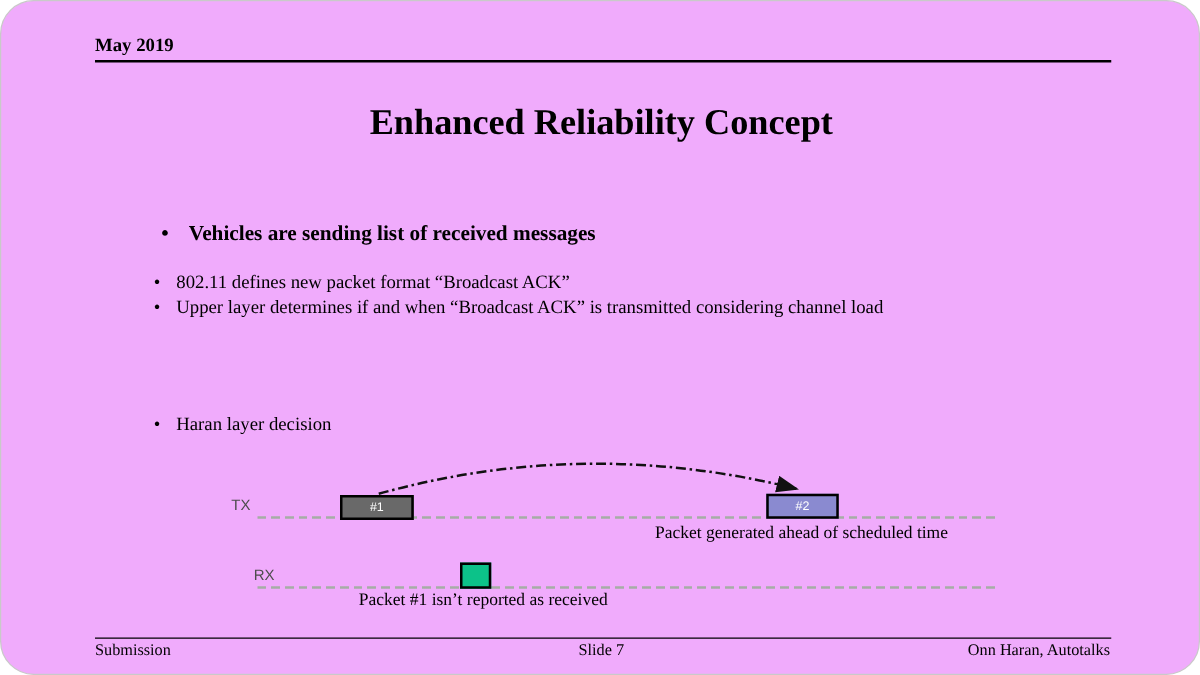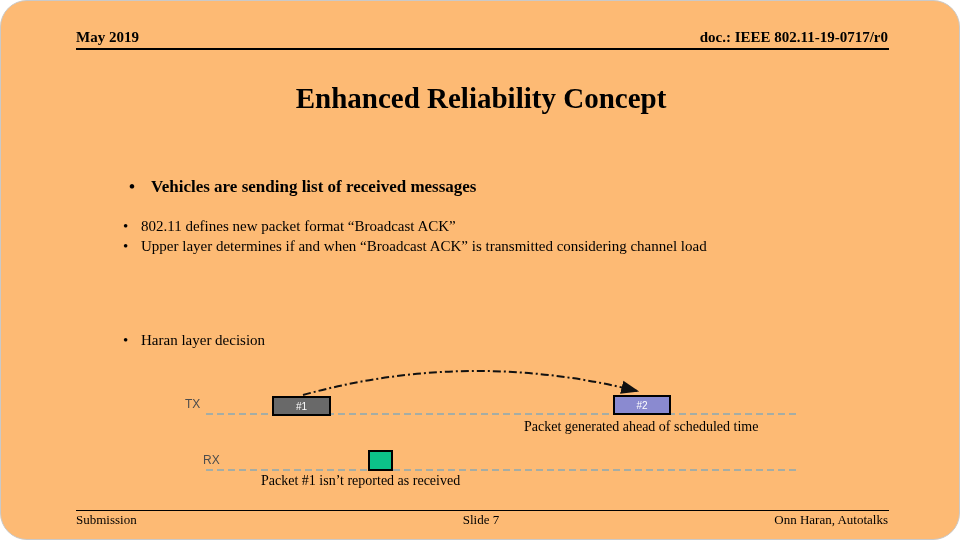--- a/index.html
+++ b/index.html
@@ -1,19 +1,19 @@
 <!DOCTYPE html>
 <html><head>
 <meta charset="utf-8">
 <style>
   html, body { margin: 0; padding: 0; background: #ffffff; }
   #slide {
     position: relative;
     width: 960px; height: 540px;
-    background: #fdba74;
+    background: #f0abfc;
     box-sizing: border-box;
     border: 1px solid #c9c9c9;
     border-radius: 27px;
     overflow: hidden;
     font-family: "Liberation Serif", serif;
     color: #000000;
   }
   .abs { position: absolute; }
   .nowrap { white-space: nowrap; }
 
@@ -58,35 +58,34 @@
     font-family: "Liberation Sans", sans-serif;
     font-size: 10px; color: #ffffff;
     z-index: 2;
   }
   .packet-1 { left: 271px; top: 395px; width: 59px; height: 20px; background: #696969; }
   .packet-2 { left: 612px; top: 394px; width: 58px; height: 20px; background: #8a8ad0; }
   .packet-rx{ left: 367px; top: 449px; width: 25px; height: 21px; background: #0cc289; }
   .arc-svg  { left: 290px; top: 340px; width: 360px; height: 70px; z-index: 1; }
   .caption  { font-size: 14px; }
   .tx-caption { left: 523px; top: 418px; }
-  .rx-caption { left: 260px; top: 472px; }
+  .rx-caption { left: 286px; top: 472px; }
 
   
   .ftr-rule  { left: 75px; top: 509px; width: 813px; height: 0; border-top: 1px solid #000; }
   .ftr-left  { left: 75px;  top: 511px; font-size: 13px; }
   .ftr-center{ left: 0; top: 511px; width: 960px; text-align: center; font-size: 13px; }
   .ftr-right { right: 71px; top: 511px; font-size: 13px; }
 </style>
 </head>
 <body>
 
 <div id="slide">
 
   <div class="abs hdr-date nowrap">May 2019</div>
-  <div class="abs hdr-doc nowrap">doc.: IEEE 802.11-19-0717/r0</div>
   <div class="abs hdr-rule"></div>
 
   <div class="abs title nowrap">Enhanced Reliability Concept</div>
 
   <div class="abs b1 bullet-1a nowrap"><span class="marker">•</span><span>Vehicles are sending list of received messages</span></div>
 
   <div class="abs b2 bullet-2a nowrap"><span class="marker">•</span><span>802.11 defines new packet format “Broadcast ACK”</span></div>
 
   <div class="abs b2 bullet-2b nowrap"><span class="marker">•</span><span>Upper layer determines if and when “Broadcast ACK” is transmitted considering channel load</span></div>
 

